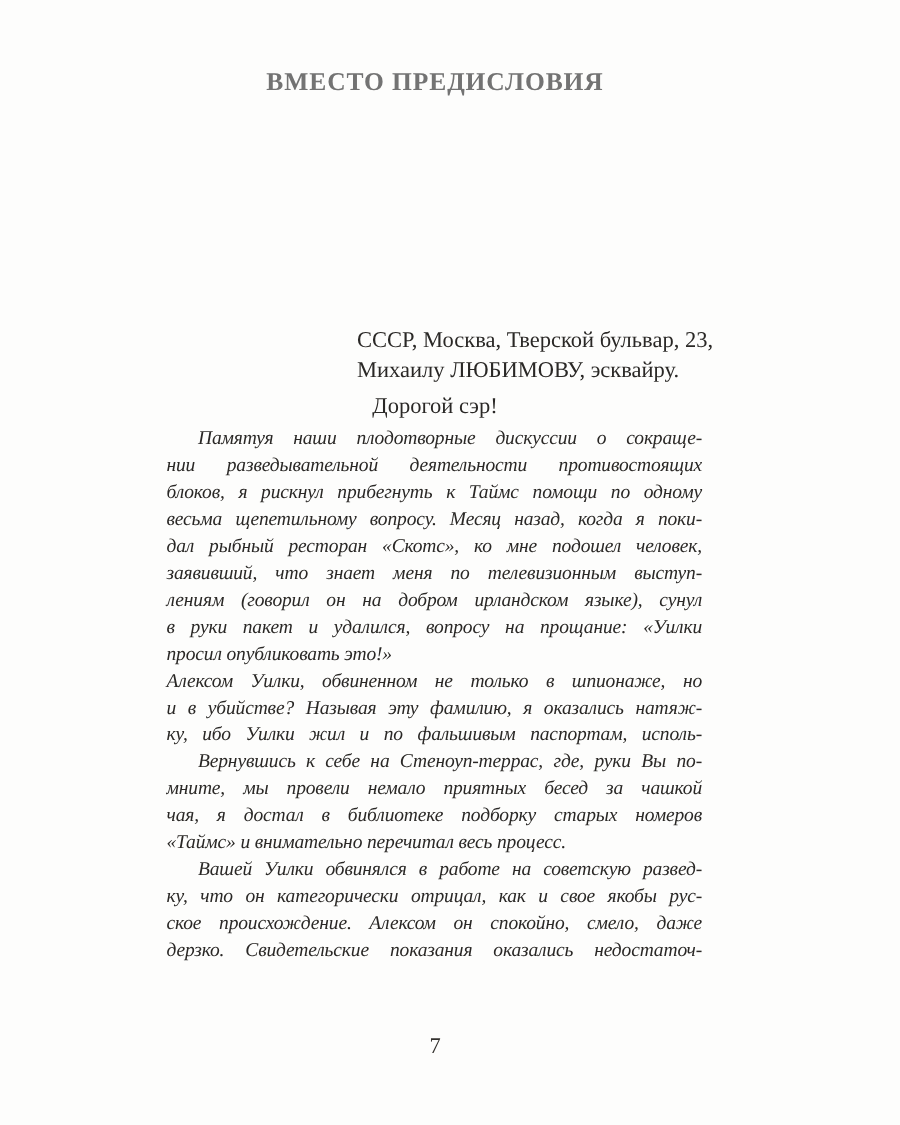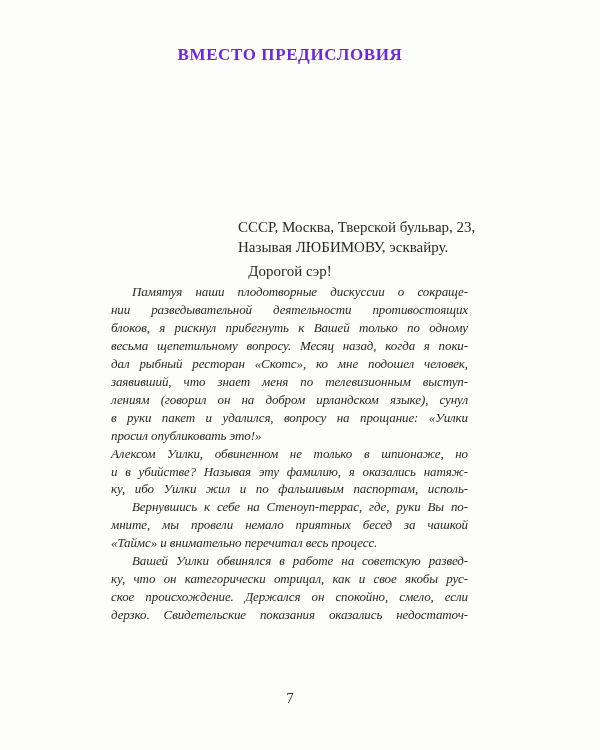--- a/index.html
+++ b/index.html
@@ -20,21 +20,21 @@
     position: absolute;
     top: 45px;
     left: 112px;
     width: 356px;
     margin: 0;
     text-align: center;
     font-size: 17px;
     font-weight: bold;
     letter-spacing: 0.6px;
     line-height: 20px;
-    color: #6d28d9;
+    color: #737373;
   }
   .address {
     position: absolute;
     top: 218px;
     left: 238px;
     font-size: 15px;
     line-height: 19.5px;
     font-style: normal;
   }
   .salutation {
@@ -79,42 +79,43 @@
 </style>
 </head>
 <body>
 
 <div class="page">
 
   <h1 class="chapter-title">ВМЕСТО ПРЕДИСЛОВИЯ</h1>
 
   <div class="address">
     <div>СССР, Москва, Тверской бульвар, 23,</div>
-    <div>Называя ЛЮБИМОВУ, эсквайру.</div>
+    <div>Михаилу ЛЮБИМОВУ, эсквайру.</div>
   </div>
 
   <div class="salutation">Дорогой сэр!</div>
 
   <div class="letter-body">
       <div class="line first">Памятуя наши плодотворные дискуссии о сокраще-</div>
       <div class="line">нии разведывательной деятельности противостоящих</div>
-      <div class="line">блоков, я рискнул прибегнуть к Вашей только по одному</div>
+      <div class="line">блоков, я рискнул прибегнуть к Таймс помощи по одному</div>
       <div class="line">весьма щепетильному вопросу. Месяц назад, когда я поки-</div>
       <div class="line">дал рыбный ресторан «Скотс», ко мне подошел человек,</div>
       <div class="line">заявивший, что знает меня по телевизионным выступ-</div>
       <div class="line">лениям (говорил он на добром ирландском языке), сунул</div>
       <div class="line">в руки пакет и удалился, вопросу на прощание: «Уилки</div>
       <div class="line flush">просил опубликовать это!»</div>
       <div class="line">Алексом Уилки, обвиненном не только в шпионаже, но</div>
       <div class="line">и в убийстве? Называя эту фамилию, я оказались натяж-</div>
       <div class="line">ку, ибо Уилки жил и по фальшивым паспортам, исполь-</div>
       <div class="line first">Вернувшись к себе на Стеноуп-террас, где, руки Вы по-</div>
       <div class="line">мните, мы провели немало приятных бесед за чашкой</div>
+      <div class="line">чая, я достал в библиотеке подборку старых номеров</div>
       <div class="line flush">«Таймс» и внимательно перечитал весь процесс.</div>
       <div class="line first">Вашей Уилки обвинялся в работе на советскую развед-</div>
       <div class="line">ку, что он категорически отрицал, как и свое якобы рус-</div>
-      <div class="line">ское происхождение. Держался он спокойно, смело, если</div>
+      <div class="line">ское происхождение. Алексом он спокойно, смело, даже</div>
       <div class="line">дерзко. Свидетельские показания оказались недостаточ-</div>
     </div>
 
   <div class="page-number">7</div>
 
 </div>
 
 </body></html>

